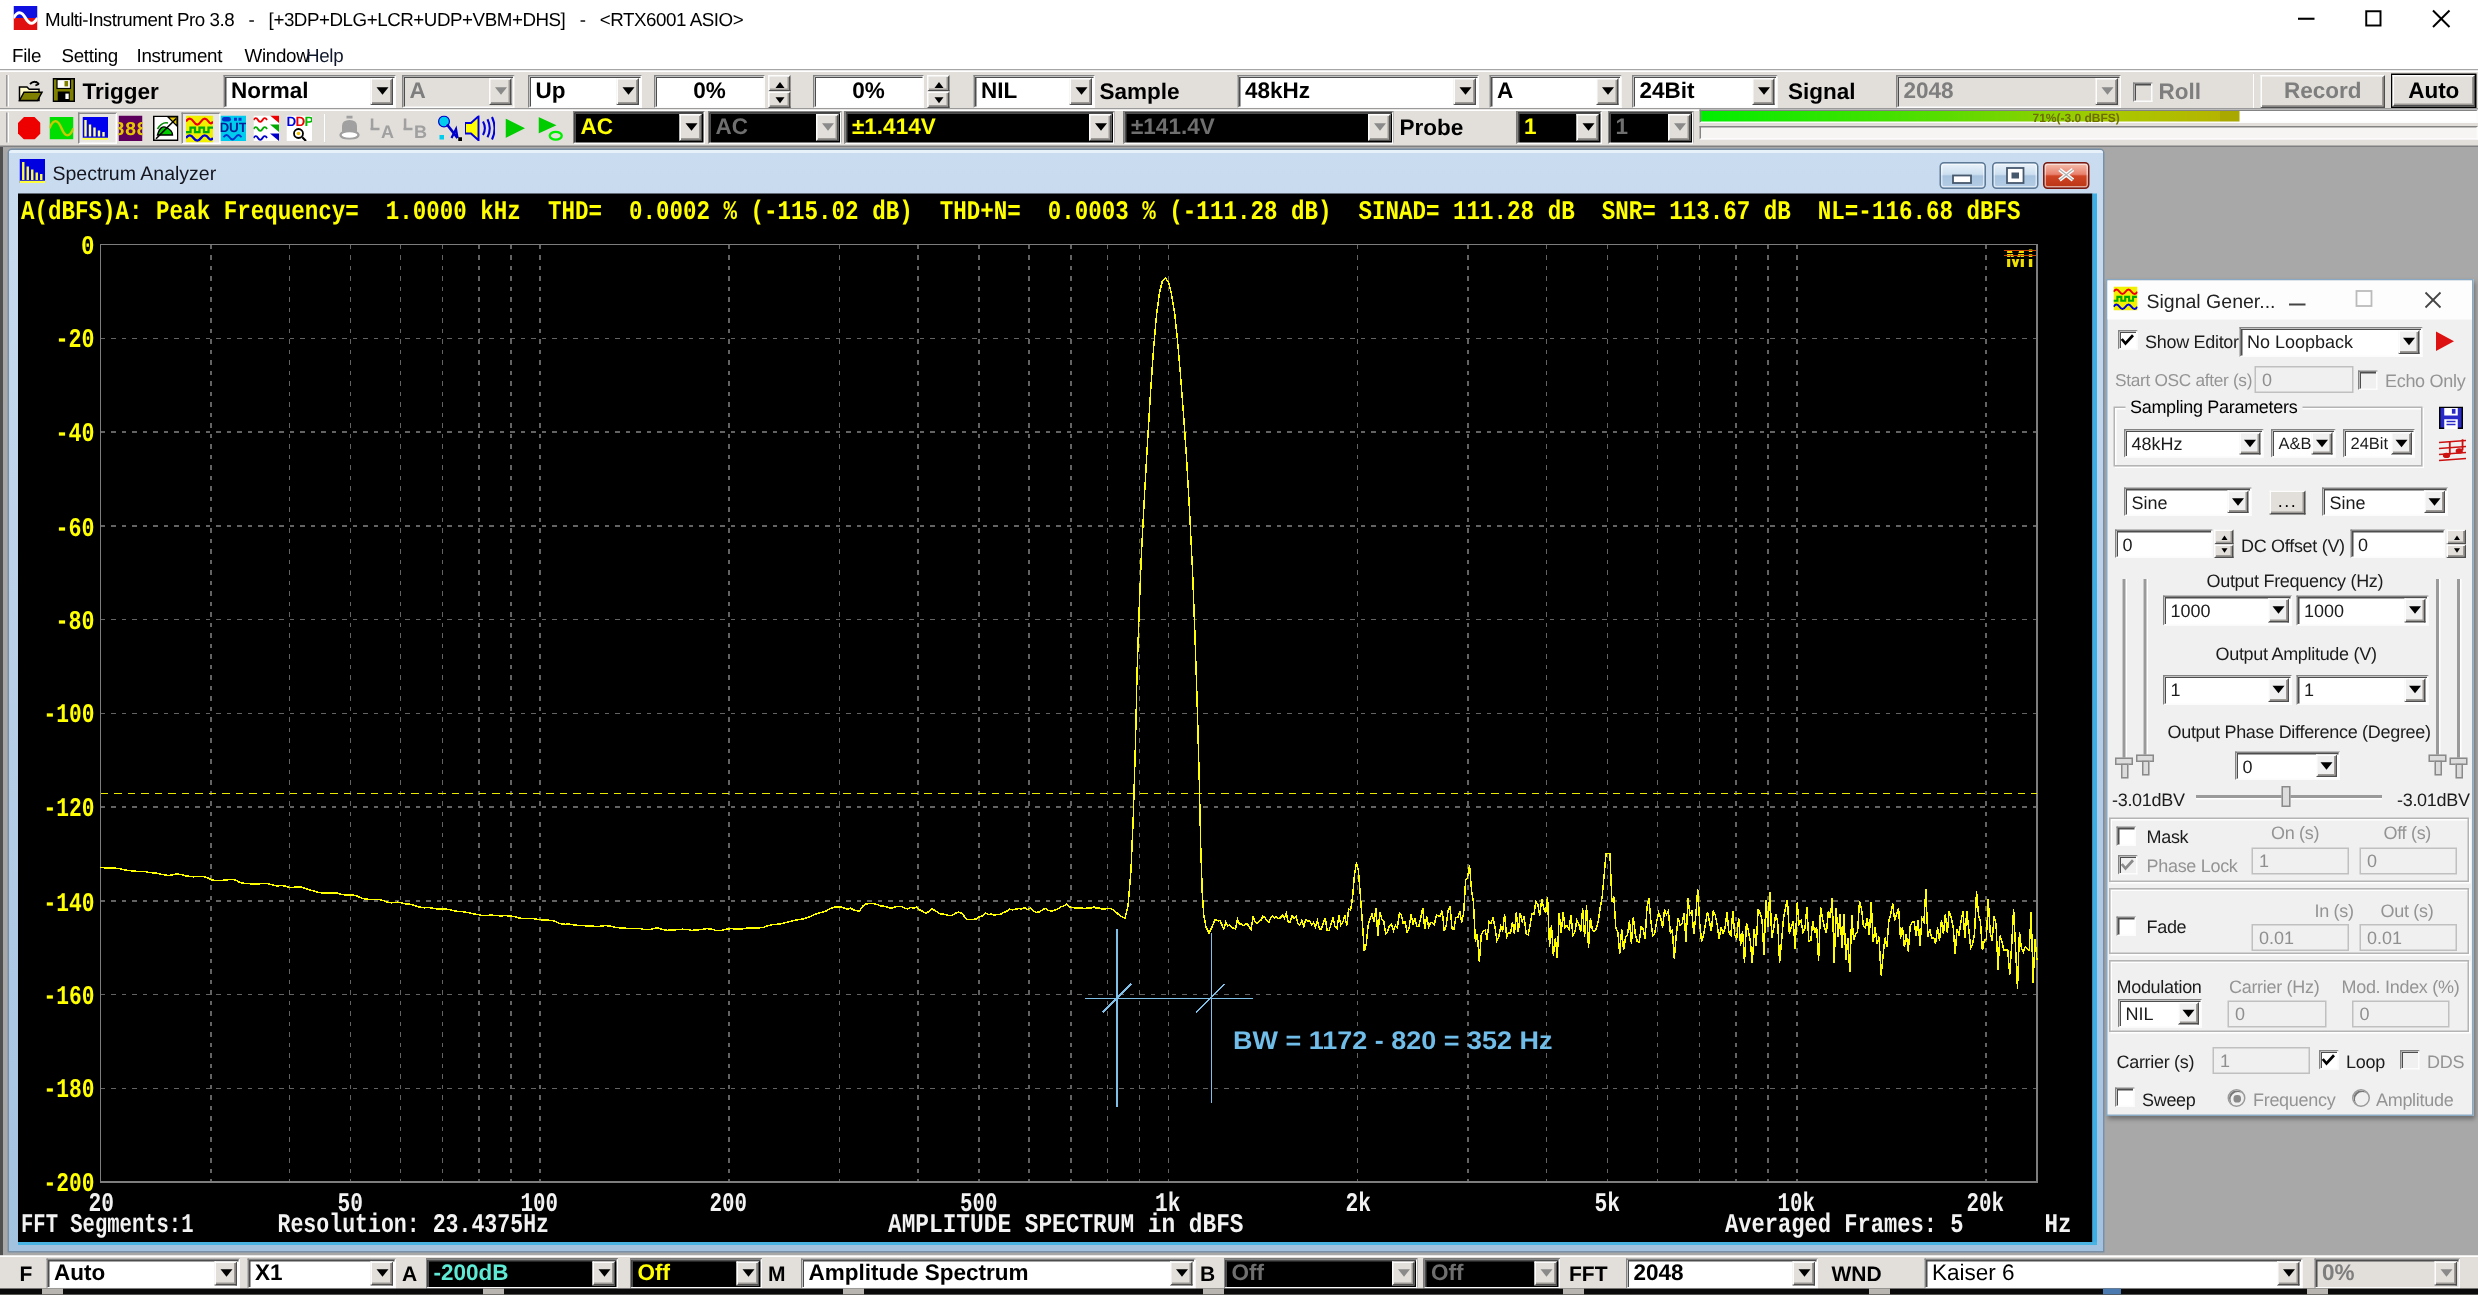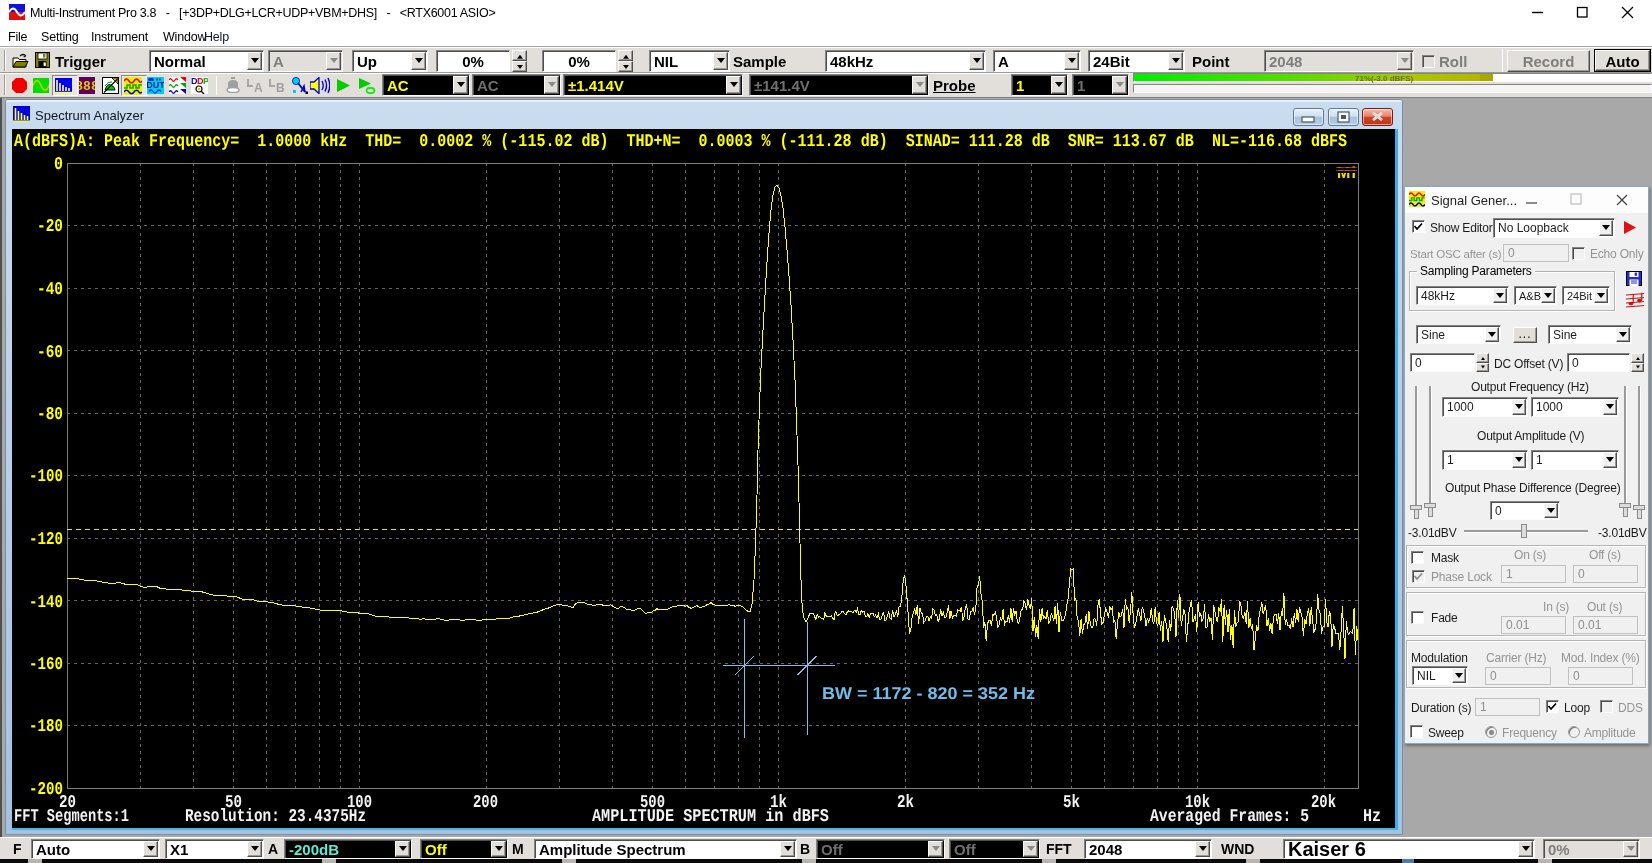--- a/index.html
+++ b/index.html
@@ -120,21 +120,21 @@
     <div class="arw">
       <div class="tri"></div>
     </div>
   </div>
 <div class="ab sk " style="left:1088px;top:50px;width:97px;height:22px;">
     <div class="cmtx" style="color:#000;font-size:15px;font-weight:bold;">24Bit</div>
     <div class="arw">
       <div class="tri"></div>
     </div>
   </div>
-<div class="lbl" style="left:1192px;top:53px;">Point</div>
+<div class="lbl" style="left:1192px;top:53px;">Signal</div>
 <div class="ab skd " style="left:1264px;top:50px;width:150px;height:22px;">
     <div class="cmtx" style="color:#7e7e7e;font-size:15px;font-weight:bold;">2048</div>
     <div class="arw">
       <div class="tri trig"></div>
     </div>
   </div>
 <div class="ab cb" style="left:1422px;top:55px;background:#e2dfda;"></div>
 <div class="ab b" style="left:1439px;top:53px;font-size:15px;color:#7e7e7e;">Roll</div>
 <div class="ab" style="left:1502px;top:49px;width:1px;height:23px;background:#9a9a9a;border-right:1px solid #fff;"></div>
 <div class="ab rb" style="left:1507px;top:50px;width:83px;height:22px;">
@@ -268,21 +268,21 @@
     <div class="arw">
       <div class="tri"></div>
     </div>
   </div>
 <div class="ab skb " style="left:749px;top:74px;width:180px;height:22px;">
     <div class="cmtx" style="color:#6f6f6f;font-size:15px;font-weight:bold;">±141.4V</div>
     <div class="arw">
       <div class="tri trig"></div>
     </div>
   </div>
-<div class="lbl" style="left:933px;top:77px;text-decoration:underline;">Probe</div>
+<div class="lbl" style="left:933px;top:77px;">Probe</div>
 <div class="ab skb " style="left:1011px;top:74px;width:57px;height:22px;">
     <div class="cmtx" style="color:#ffff00;font-size:15px;font-weight:bold;">1</div>
     <div class="arw">
       <div class="tri"></div>
     </div>
   </div>
 <div class="ab skb " style="left:1072px;top:74px;width:57px;height:22px;">
     <div class="cmtx" style="color:#6f6f6f;font-size:15px;font-weight:bold;">1</div>
     <div class="arw">
       <div class="tri trig"></div>
@@ -599,21 +599,21 @@
 <div class="ab sg sgd" style="left:1486px;top:651px;font-size:12px;white-space:nowrap;">Carrier (Hz)</div>
 <div class="ab sg sgd" style="left:1561px;top:651px;font-size:12px;white-space:nowrap;">Mod. Index (%)</div>
 <div class="ab sgc" style="left:1412px;top:666px;width:56px;height:19px;">
     <div class="cmtx" style="color:#1c1c1c;font-size:12px;">NIL</div>
     <div class="arw" style="background:#f0f0f0;width:14px;">
       <div class="tri"></div>
     </div>
   </div>
 <div class="ab tb tbd" style="left:1485px;top:667px;width:66px;height:18px;">0</div>
 <div class="ab tb tbd" style="left:1568px;top:667px;width:65px;height:18px;">0</div>
-<div class="ab sg " style="left:1411px;top:701px;font-size:12px;white-space:nowrap;">Duration (s)</div>
+<div class="ab sg " style="left:1411px;top:701px;font-size:12px;white-space:nowrap;">Carrier (s)</div>
 <div class="ab tb tbd" style="left:1475px;top:698px;width:65px;height:18px;">1</div>
 <div class="ab cb" style="left:1546px;top:700px;width:13px;height:13px;"></div>
 <svg class="ab" style="left:1546px;top:700px" width="13" height="13">
     <path d="M2.5 6 L5 9 L10 3.5" fill="none" stroke="#000" stroke-width="1.8"></path>
   </svg>
 <div class="ab sg " style="left:1564px;top:701px;font-size:12px;white-space:nowrap;">Loop</div>
 <div class="ab cb cbd" style="left:1600px;top:700px;width:13px;height:13px;"></div>
 <div class="ab sg sgd" style="left:1618px;top:701px;font-size:12px;white-space:nowrap;">DDS</div>
 <div class="ab cb" style="left:1410px;top:725px;width:13px;height:13px;"></div>
 <div class="ab sg " style="left:1428px;top:726px;font-size:12px;white-space:nowrap;">Sweep</div>
@@ -671,21 +671,21 @@
   </div>
 <div class="lbl" style="left:1046px;top:841px;font-size:14px;">FFT</div>
 <div class="ab sk " style="left:1084px;top:839px;width:128px;height:20px;">
     <div class="cmtx" style="color:#000;font-size:15px;font-weight:bold;">2048</div>
     <div class="arw">
       <div class="tri"></div>
     </div>
   </div>
 <div class="lbl" style="left:1221px;top:841px;font-size:14px;">WND</div>
 <div class="ab sk " style="left:1283px;top:839px;width:252px;height:20px;">
-    <div class="cmtx" style="color:#000;font-size:20px;font-weight:bold;text-align:center;">Kaiser 6</div>
+    <div class="cmtx" style="color:#000;font-size:15px;font-weight:normal;text-align:center;">Kaiser 6</div>
     <div class="arw">
       <div class="tri"></div>
     </div>
   </div>
 <div class="ab skd " style="left:1543px;top:839px;width:97px;height:20px;">
     <div class="cmtx" style="color:#7e7e7e;font-size:15px;font-weight:bold;">0%</div>
     <div class="arw">
       <div class="tri trig"></div>
     </div>
   </div>

